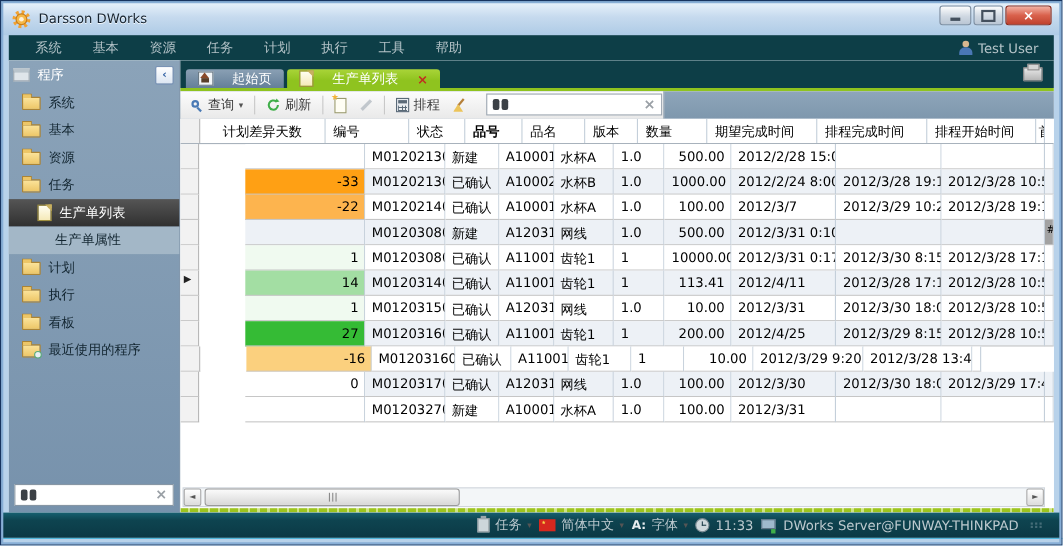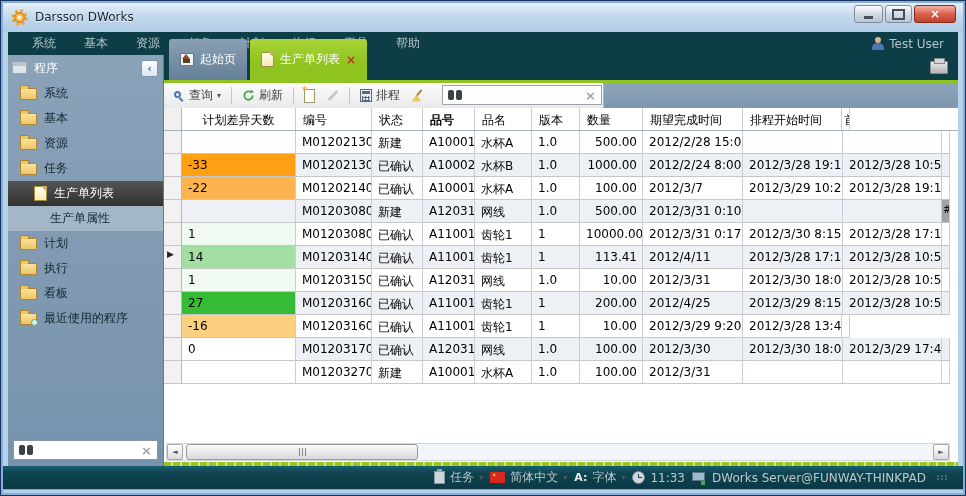--- a/index.html
+++ b/index.html
@@ -60,21 +60,21 @@
 
   
   .binoc{width:14px;height:10px;position:relative;flex:0 0 auto;}
   .binoc::before,.binoc::after{content:"";position:absolute;top:0;width:6px;height:10px;background:#3c4146;border-radius:2px;}
   .binoc::before{left:0}.binoc::after{right:0}
   .clear-x{color:#9aa0a6;font-weight:bold;font-size:13px;line-height:1;margin-left:auto;cursor:default;}
 
   
   .content{position:absolute;left:156px;top:0;right:0;height:411px;}
   .tabstrip{height:25px;background:#0d3e47;display:flex;align-items:flex-end;padding-left:5px;gap:3px;position:relative;}
-  .tab{height:41px;border-radius:3px 3px 0 0;display:flex;align-items:center;gap:6px;padding:0 11px;color:#fff;box-sizing:border-box;cursor:default;}
+  .tab{height:17px;border-radius:3px 3px 0 0;display:flex;align-items:center;gap:17px;padding:0 11px;color:#fff;box-sizing:border-box;cursor:default;}
   .tab.inactive{background:linear-gradient(#8aa0b4,#647f98);}
   .tab.active{background:linear-gradient(#a9d438,#8fc31f 60%);}
   .tab-close{color:#c03020;font-weight:bold;font-size:12px;line-height:1;}
   .icn.home{width:14px;height:13px;background:#f2f5f7;border:1px solid #6a7a86;box-sizing:border-box;}
   .icn.home::before{content:"";position:absolute;left:2px;top:5px;width:7px;height:4px;background:#5a3f2a;}
   .icn.home::after{content:"";position:absolute;left:1px;top:0px;border:4.5px solid transparent;border-bottom:5px solid #8a4a2a;margin-top:-4px;}
   .printer-icn{position:absolute;right:10px;top:6px;width:16px;height:11px;background:linear-gradient(#e8e8e8,#b5b5b5);border:1px solid #8a8a8a;border-radius:1px;}
   .printer-icn::before{content:"";position:absolute;left:3px;top:-4px;width:9px;height:4px;background:#d5d5d5;border:1px solid #8a8a8a;}
 
   .greenline{height:3px;background:#8fc31f;}
@@ -109,21 +109,21 @@
   .grid{position:absolute;left:0;right:0;top:53px;bottom:0;background:#fff;overflow:hidden;}
   .g-head{display:flex;height:22px;border-bottom:1px solid #a8b2bc;color:#000;}
   .th{box-sizing:border-box;border-right:1px solid #c4cfda;padding:4px 0 0 7px;overflow:hidden;white-space:nowrap;}
   .th.sel{background:#f0f0f0;border-right:1px solid #b8b8b8;padding:0;}
   .th.c{text-align:center;padding-left:0;}
   .g-row{display:flex;height:23px;}
   .g-row.alt .td{background:#edf1f6;}
   .td{box-sizing:border-box;background:#fff;border-right:1px solid #c4cfda;border-bottom:1px solid #c6c6c6;
     padding:4px 5px 0 6px;overflow:hidden;white-space:nowrap;color:#000;}
   .td.sel{background:#f2f2f2 !important;border-right:1px solid #b8b8b8;padding:3px 0 0 3px;font-size:9px;color:#222;}
-  .td.c{text-align:left;}
+  .td.c{text-align:right;margin-left:42px;}
   .td.r{text-align:right;}
 
   
   .hscroll{position:absolute;left:2px;right:8px;bottom:5px;height:18px;background:#f3f6f8;border:1px solid #d0d6dc;display:flex;align-items:center;box-sizing:border-box;}
   .sc-btn{width:16px;height:16px;background:linear-gradient(#fff,#dcdcdc);border:1px solid #a8a8a8;box-sizing:border-box;border-radius:2px;
     display:flex;align-items:center;justify-content:center;font-size:7px;color:#555;}
   .sc-thumb{margin-left:3px;width:232px;height:16px;background:linear-gradient(#fbfbfb,#d8d8d8);border:1px solid #9a9a9a;border-radius:3px;box-sizing:border-box;
     display:flex;align-items:center;justify-content:center;gap:2px;}
   .sc-thumb i{width:1px;height:8px;background:#8a8a8a;}
   .sc-right{margin-left:auto;}
@@ -306,20 +306,21 @@
       <div class="g-head" id="grid-head">
           <div class="th sel" style="width: 18px;"></div>
           <div class="th c" style="width: 114px;">计划差异天数</div>
           <div class="th" style="width: 76px;">编号</div>
           <div class="th" style="width: 51px;">状态</div>
           <div class="th" style="width: 52px; font-weight: bold;">品号</div>
           <div class="th" style="width: 57px;">品名</div>
           <div class="th" style="width: 48px;">版本</div>
           <div class="th" style="width: 63px;">数量</div>
           <div class="th" style="width: 100px;">期望完成时间</div>
+          <div class="th" style="width: 100px;">排程完成时间</div>
           <div class="th" style="width: 99px;">排程开始时间</div>
           <div class="th" style="width: 8px; padding-left: 2px;">首</div>
         </div>
       <div id="grid-rows">
           <div class="g-row">
             <div class="td sel" style="width: 18px;"></div>
             <div class="td c" style="width: 114px;"></div>
             <div class="td" style="width: 76px;">M012021301</div>
             <div class="td" style="width: 51px;">新建</div>
             <div class="td" style="width: 52px;">A10001</div>

